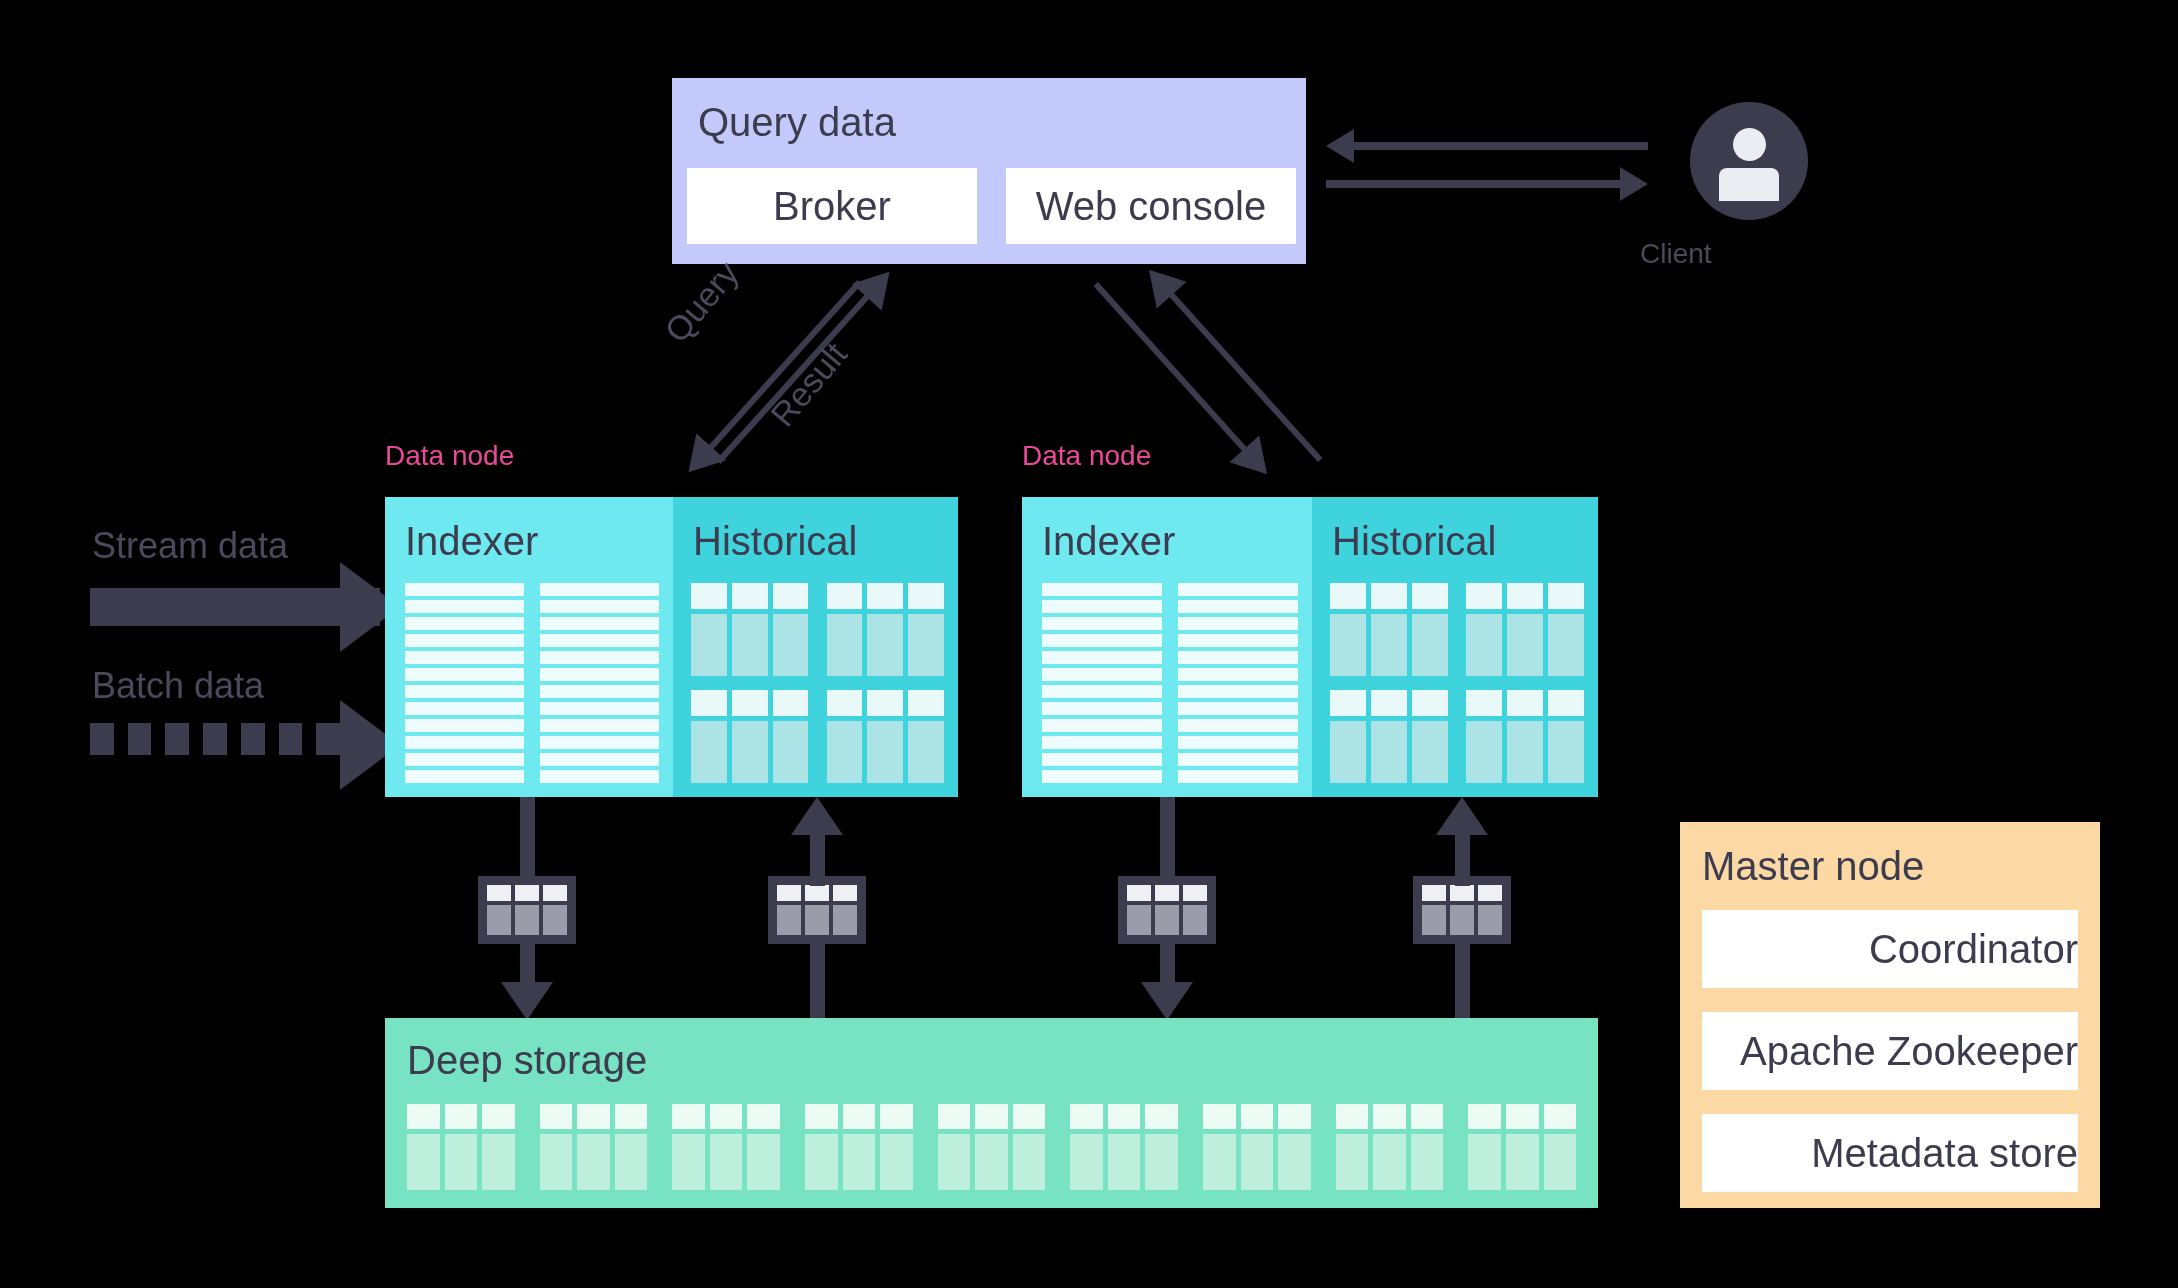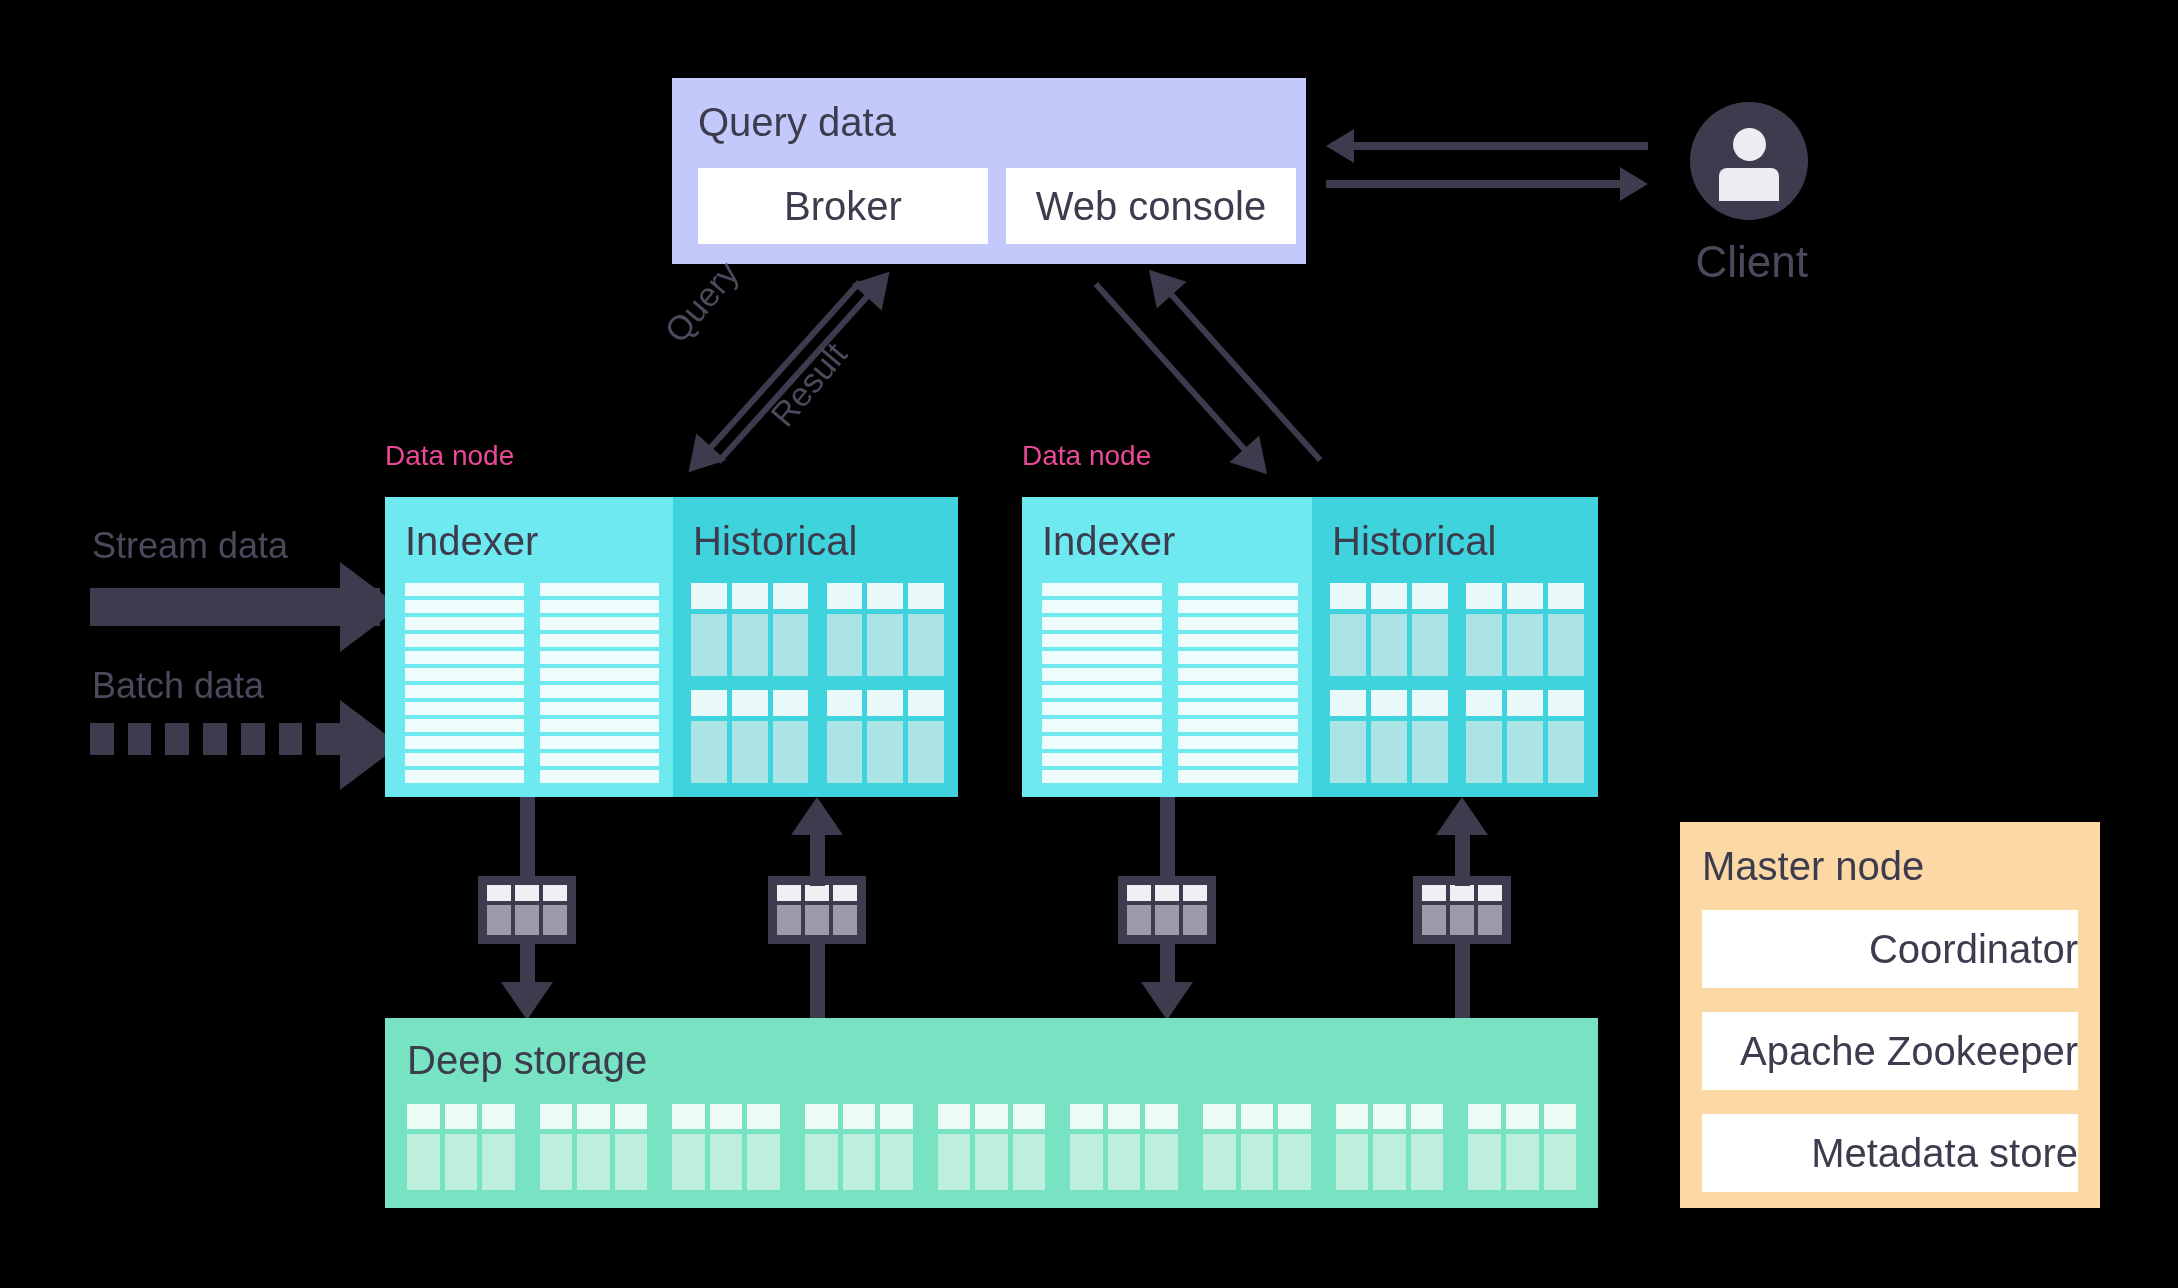--- a/index.html
+++ b/index.html
@@ -10,32 +10,32 @@
 
   
   .lbl-outer{color:#4A4A5C;font-size:36px;line-height:1;white-space:nowrap;}
   .lbl-white-row{color:#3C3C4E;font-size:40px;line-height:1;white-space:nowrap;}
 
   
   #query-node{left:672px;top:78px;width:634px;height:186px;background:#C3CAFB;}
   #query-node .title{position:absolute;left:26px;top:22px;color:#3C3C4E;font-size:40px;}
   .qn-box{position:absolute;top:90px;height:76px;background:#FFFFFF;
           display:flex;align-items:center;justify-content:center;}
-  #qn-broker{left:26px;width:290px;}
+  #qn-broker{left:15px;width:290px;}
   #qn-web{left:334px;width:290px;}
 
   
   #client-icon{left:1690px;top:102px;width:118px;height:118px;border-radius:50%;
                background:#3C3C4E;}
   #client-icon .head{position:absolute;left:43px;top:26px;width:33px;height:33px;
                      border-radius:50%;background:#ECEDF2;}
   #client-icon .body{position:absolute;left:29px;top:66px;width:60px;height:33px;
                      border-radius:8px 8px 0 0;background:#ECEDF2;}
-  #client-label{left:1690px;top:240px;width:118px;text-align:right;
-                color:#4A4A5C;font-size:44px;}
+  #client-label{left:1640px;top:240px;width:118px;text-align:left;
+                color:#4A4A5C;font-size:28px;}
 
   
   .harrow{position:absolute;height:8px;background:#3C3C4E;}
   .ah-left:before{content:"";position:absolute;left:-26px;top:-13px;
      border-top:17px solid transparent;border-bottom:17px solid transparent;
      border-right:28px solid #3C3C4E;}
   .ah-right:after{content:"";position:absolute;right:-26px;top:-13px;
      border-top:17px solid transparent;border-bottom:17px solid transparent;
      border-left:28px solid #3C3C4E;}
 

